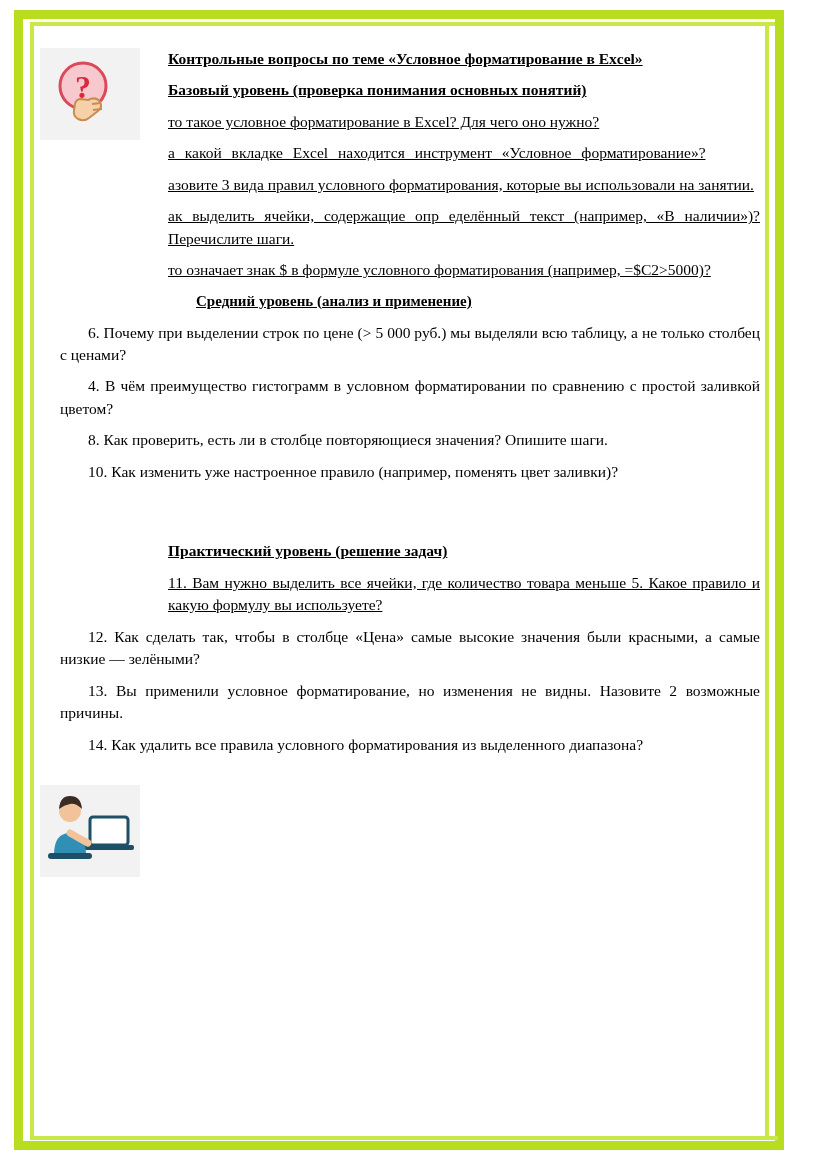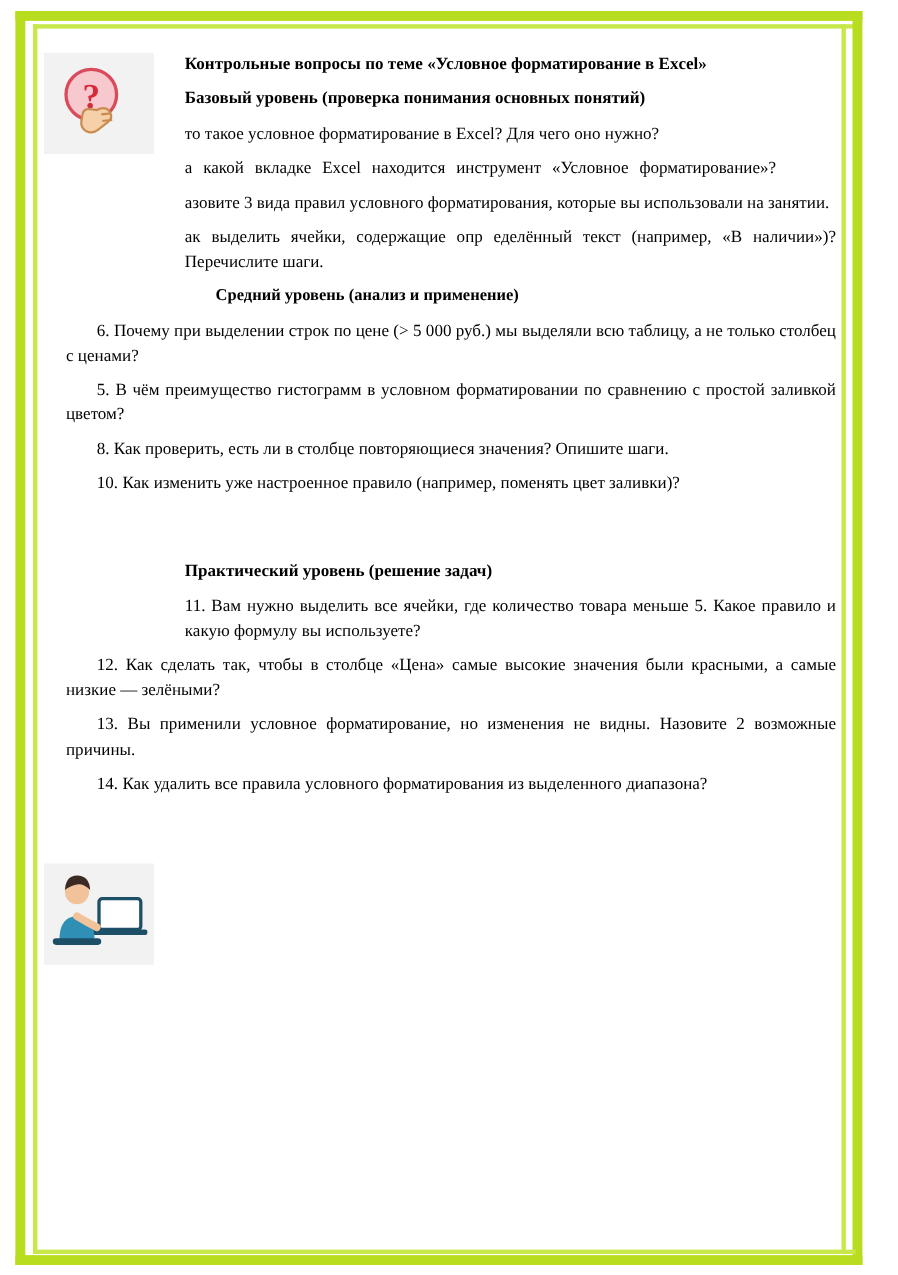--- a/index.html
+++ b/index.html
@@ -137,20 +137,21 @@
     font-size: 15px;
     line-height: 1.45;
     margin: 0 0 9px 0;
     text-indent: 28px;
   }
 
   
   .beside {
     margin-left: 108px;
     width: 592px;
+    text-decoration: underline;
   }
   .beside .para, .beside .heading {
     width: 100%;
   }
 
   .full {
     margin-left: 0;
     width: 700px;
   }
 
@@ -207,26 +208,27 @@
 
   <div class="doc-body">
 
     <div class="beside">
       <p class="para bold">Контрольные вопросы по теме «Условное форматирование в Excel»</p>
       <p class="para bold">Базовый уровень (проверка понимания основных понятий)</p>
       <p class="para">то такое условное форматирование в Excel? Для чего оно нужно?</p>
       <p class="para wide-space">а какой вкладке Excel находится инструмент «Условное форматирование»?</p>
       <p class="para">азовите 3 вида правил условного форматирования, которые вы использовали на занятии.</p>
       <p class="para">ак выделить ячейки, содержащие опр еделённый текст (например, «В наличии»)? Перечислите шаги.</p>
+      <p class="para">то означает знак $ в формуле условного форматирования (например, =$C2&gt;5000)?</p>
       <p class="heading">Средний уровень (анализ и применение)</p>
     </div>
 
     <div class="full">
       <p class="para indent">6. Почему при выделении строк по цене (&gt; 5 000 руб.) мы выделяли всю таблицу, а не только столбец с ценами?</p>
-      <p class="para indent">5. В чём преимущество гистограмм в условном форматировании по сравнению с простой заливкой цветом?</p>
+      <p class="para indent">4. В чём преимущество гистограмм в условном форматировании по сравнению с простой заливкой цветом?</p>
       <p class="para indent">8. Как проверить, есть ли в столбце повторяющиеся значения? Опишите шаги.</p>
       <p class="para indent">10. Как изменить уже настроенное правило (например, поменять цвет заливки)?</p>
     </div>
 
     <div class="sec-gap"></div>
     <div class="sec-gap"></div>
     <div class="sec-gap"></div>
 
     <div class="beside">
       <p class="para bold">Практический уровень (решение задач)</p>

